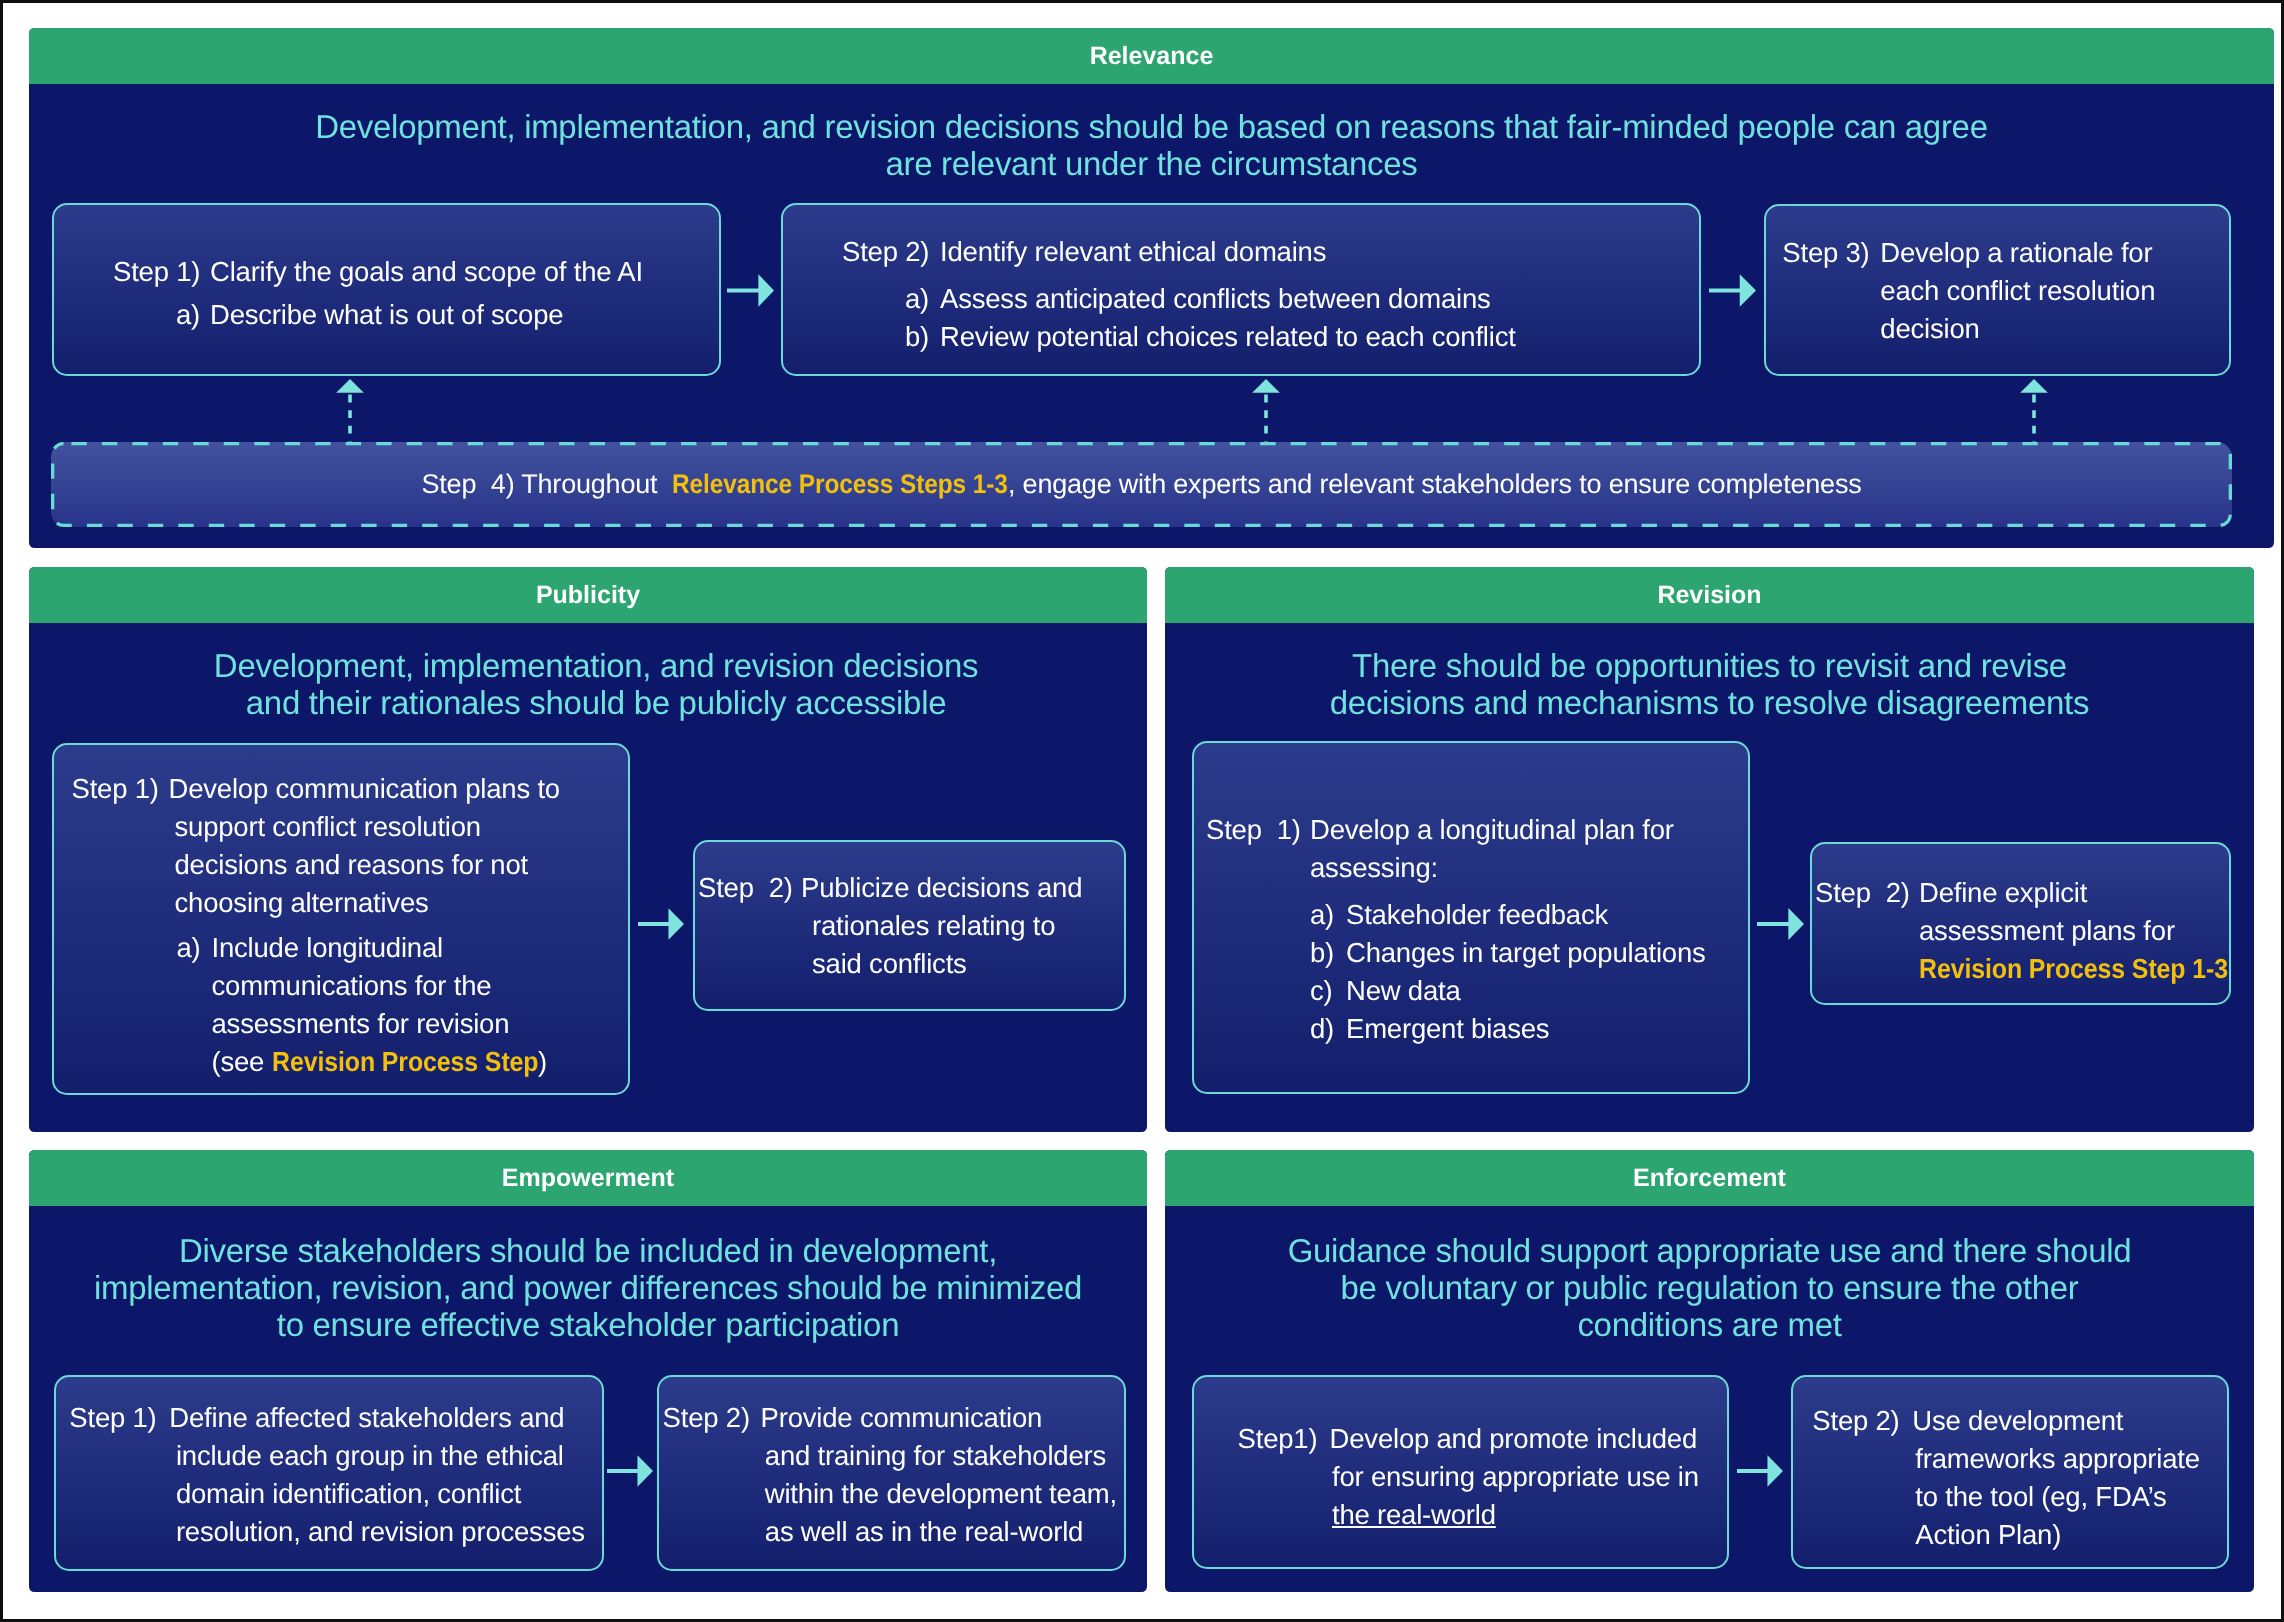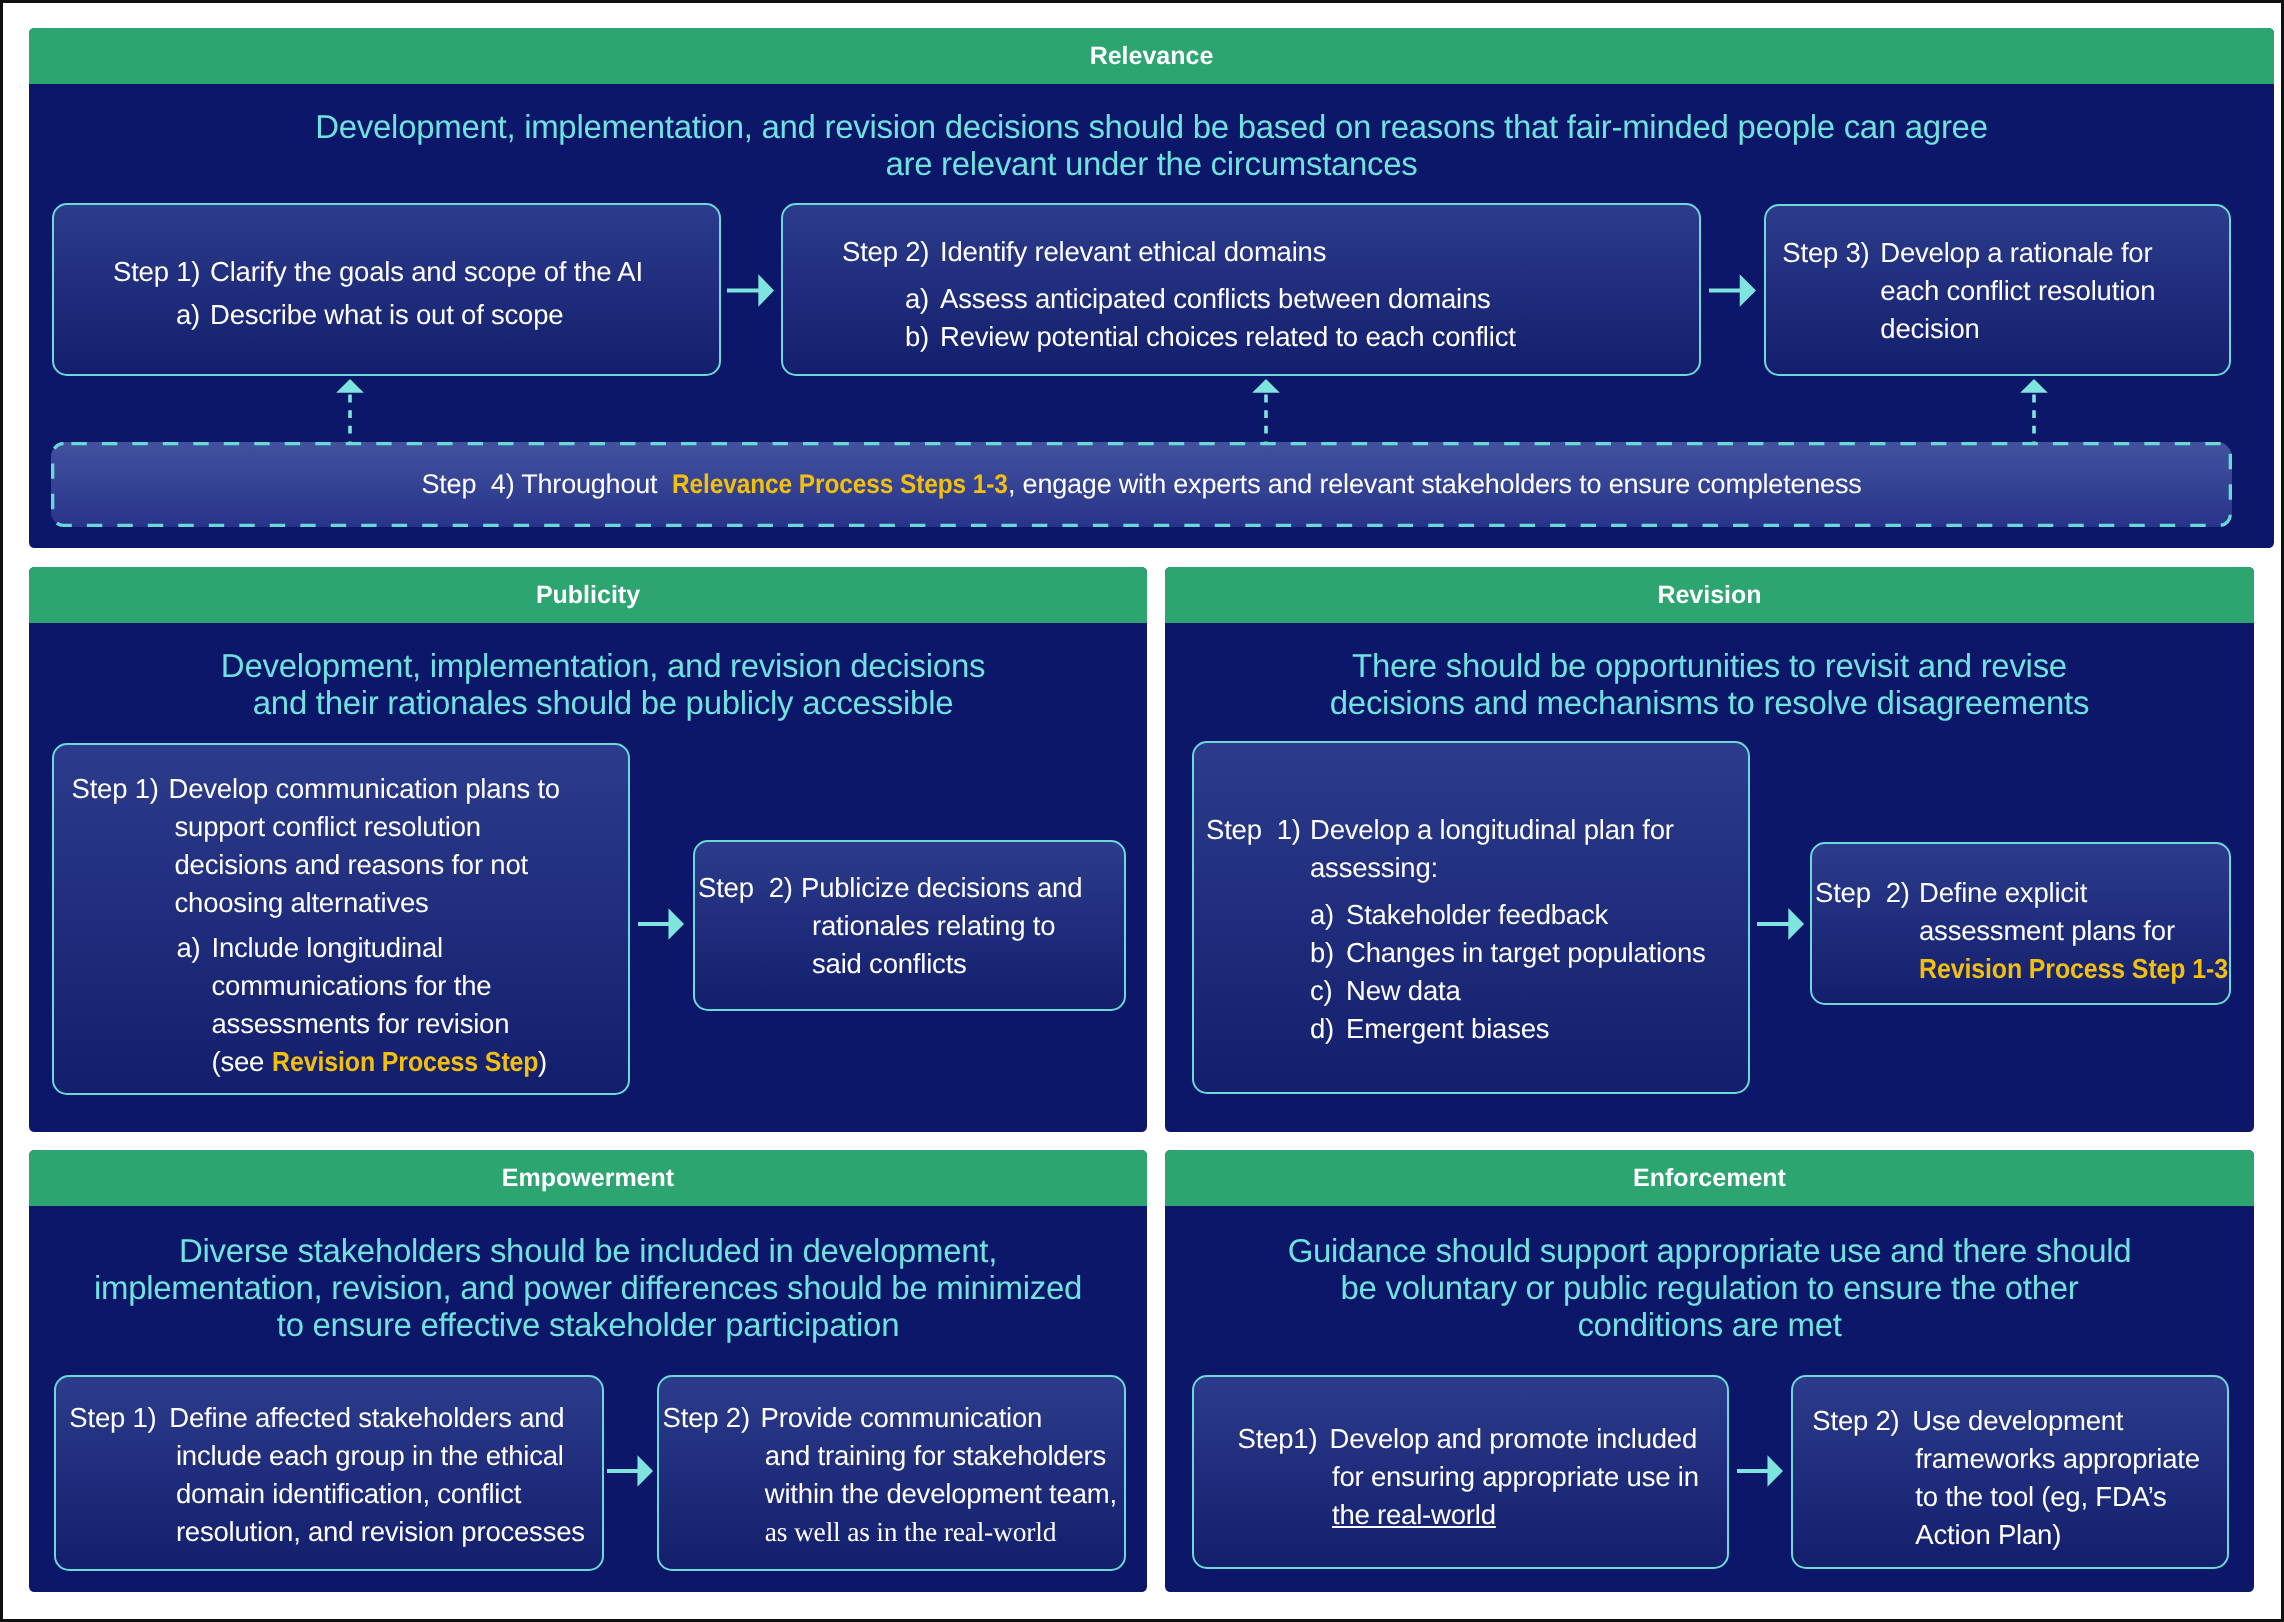--- a/index.html
+++ b/index.html
@@ -119,21 +119,21 @@
   <svg class="arrow" style="left:1991px;top:351px;width:28px;height:63px;" viewBox="0 0 46 105">
     <path d="M23 0 L46 23 L0 23 Z" fill="#7fe4de"></path>
     <path d="M23 26 L23 105" stroke="#7fe4de" stroke-width="6" stroke-dasharray="13 13"></path>
   </svg>
 </div>
 
 <div class="panel" style="left:29px;top:567px;width:1118px;height:565px;">
   <div class="panel-head" style="height:56px;">
     <span>Publicity</span>
   </div>
-  <div class="subtitle" style="left:15px;top:80px;width:100%;">
+  <div class="subtitle" style="left:8px;top:80px;width:100%;">
         <div>Development, implementation, and revision decisions</div>
         <div>and their rationales should be publicly accessible</div>
       </div>
 
   <div class="sbox" style="left:23px;top:176px;width:578px;height:352px;">
     <div class="bb" style="padding:25px 0 0 17.5px;">
       <div class="ln">
             <span class="lbl" style="width: 97px;">Step 1)</span>
             <span class="txt">
               <div>Develop communication plans to</div>
@@ -260,21 +260,21 @@
   </div>
 
   <div class="sbox" style="left:628px;top:225px;width:469px;height:196px;">
     <div class="bb" style="padding:22px 0 0 3.6px;">
       <div class="ln">
             <span class="lbl" style="width: 98px;">Step 2)</span>
             <span class="txt">
               <div>Provide communication</div>
               <div style="padding-left: 4.2px;">and training for stakeholders</div>
               <div style="padding-left: 4.2px;">within the development team,</div>
-              <div style="padding-left: 4.2px; font-family: Liberation Serif, serif;">as well as in the real-world</div>
+              <div style="padding-left: 4.2px;">as well as in the real-world</div>
             </span>
           </div>
     </div>
   </div>
 
   <svg class="arrow" style="left:578px;top:305px;width:46px;height:32px;" viewBox="0 0 77 53">
     <path d="M0 23 L51 23 L51 0 L77 26.5 L51 53 L51 30 L0 30 Z" fill="#7fe4de"></path>
   </svg>
 </div>
 

